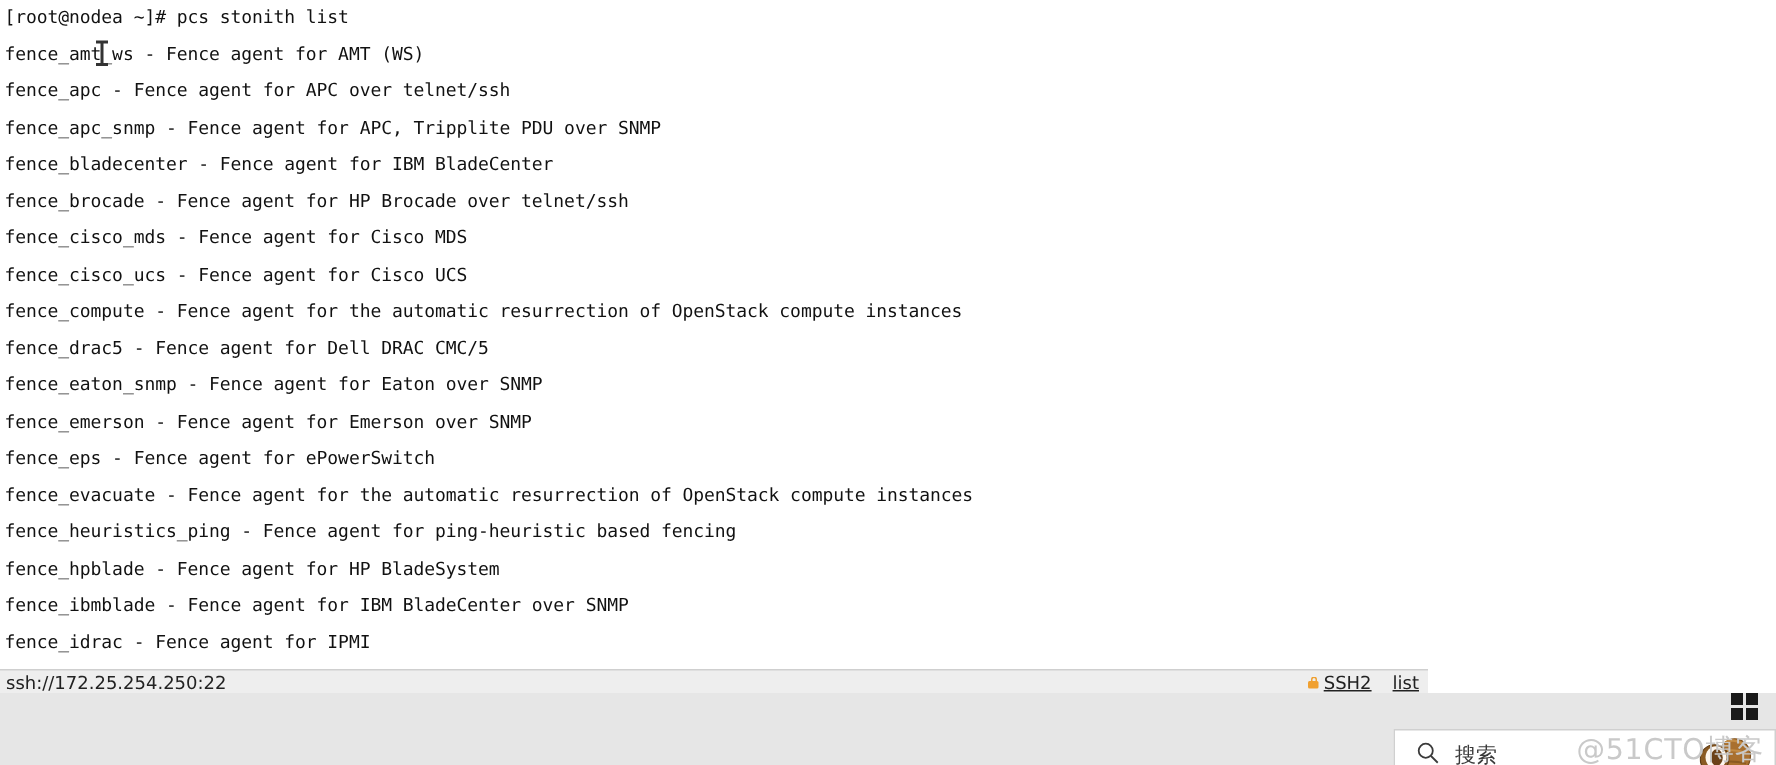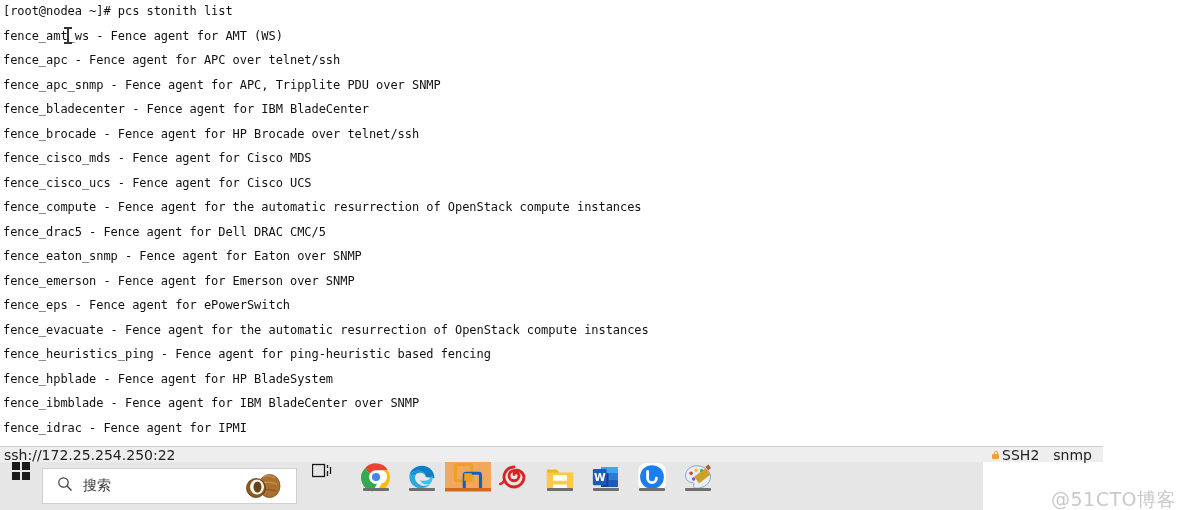--- a/index.html
+++ b/index.html
@@ -63,42 +63,43 @@
     background: #333;
   }
   #ibeam-cursor .bar-t { top: 0; }
   #ibeam-cursor .bar-b { top: 15px; }
 
   
   #statusbar {
     position: absolute;
     left: 0;
     top: 446px;
-    width: 1103px;
+    width: 952px;
     height: 16px;
     background: #eeeeee;
     border-top: 1px solid #cfcfcf;
     box-sizing: border-box;
     display: flex;
     align-items: center;
-    font-size: 14px;
+    font-size: 12px;
     color: #222;
     font-family: "DejaVu Sans", "Liberation Sans", sans-serif;
   }
   #status-url {
     margin-left: 4px;
     white-space: nowrap;
   }
   #status-right {
     margin-left: auto;
     display: flex;
     align-items: center;
     gap: 14px;
-    padding-right: 11px;
+    padding-right: 6px;
     white-space: nowrap;
+    text-decoration: underline;
   }
   .status-seg {
     display: flex;
     align-items: center;
     gap: 3px;
   }
   .lock-ico {
     position: relative;
     width: 7px;
     height: 8px;
@@ -119,25 +120,26 @@
     border-bottom: none;
     border-radius: 2px 2px 0 0;
     box-sizing: border-box;
   }
 
   
   #taskbar {
     position: absolute;
     left: 0;
     top: 462px;
-    width: 983px;
+    width: 1184px;
     height: 48px;
     background: #e6e6e6;
     display: flex;
-    align-items: flex-start;
+    align-items: flex-end;
+    flex-direction: column;
   }
   #start-button {
     width: 42px;
     display: flex;
     align-items: center;
     justify-content: center;
     flex: none;
   }
   .win-logo {
     width: 18px;
@@ -258,21 +260,21 @@
   <span id="status-url">ssh://172.25.254.250:22</span>
   <div id="status-right">
     <span class="status-seg">
       <span class="lock-ico">
         <span class="shackle"></span>
           <span class="body"></span>
       </span>
       <span>SSH2</span>
     </span>
     <span class="status-seg">
-      <span>snmp</span>
+      <span>list</span>
     </span>
   </div>
 </div>
 
 <div id="taskbar">
 
   <div id="start-button">
     <span class="win-logo">
       <i></i>
         <i></i>

